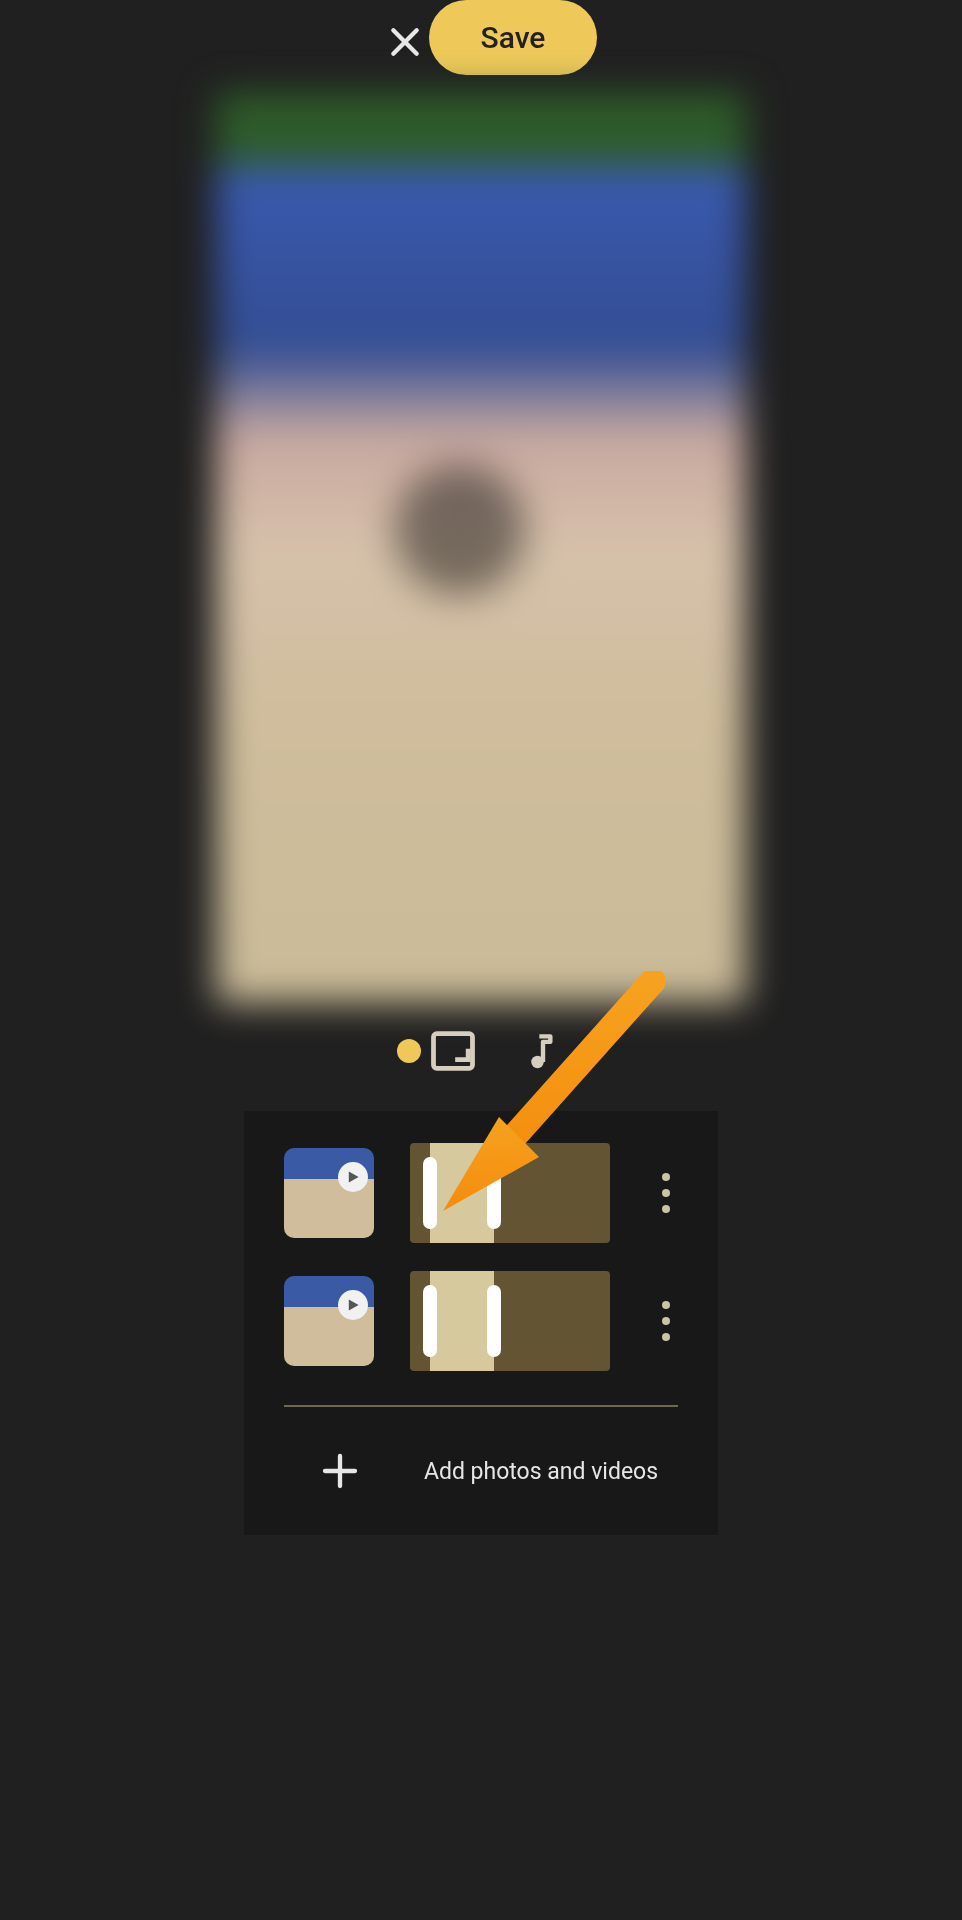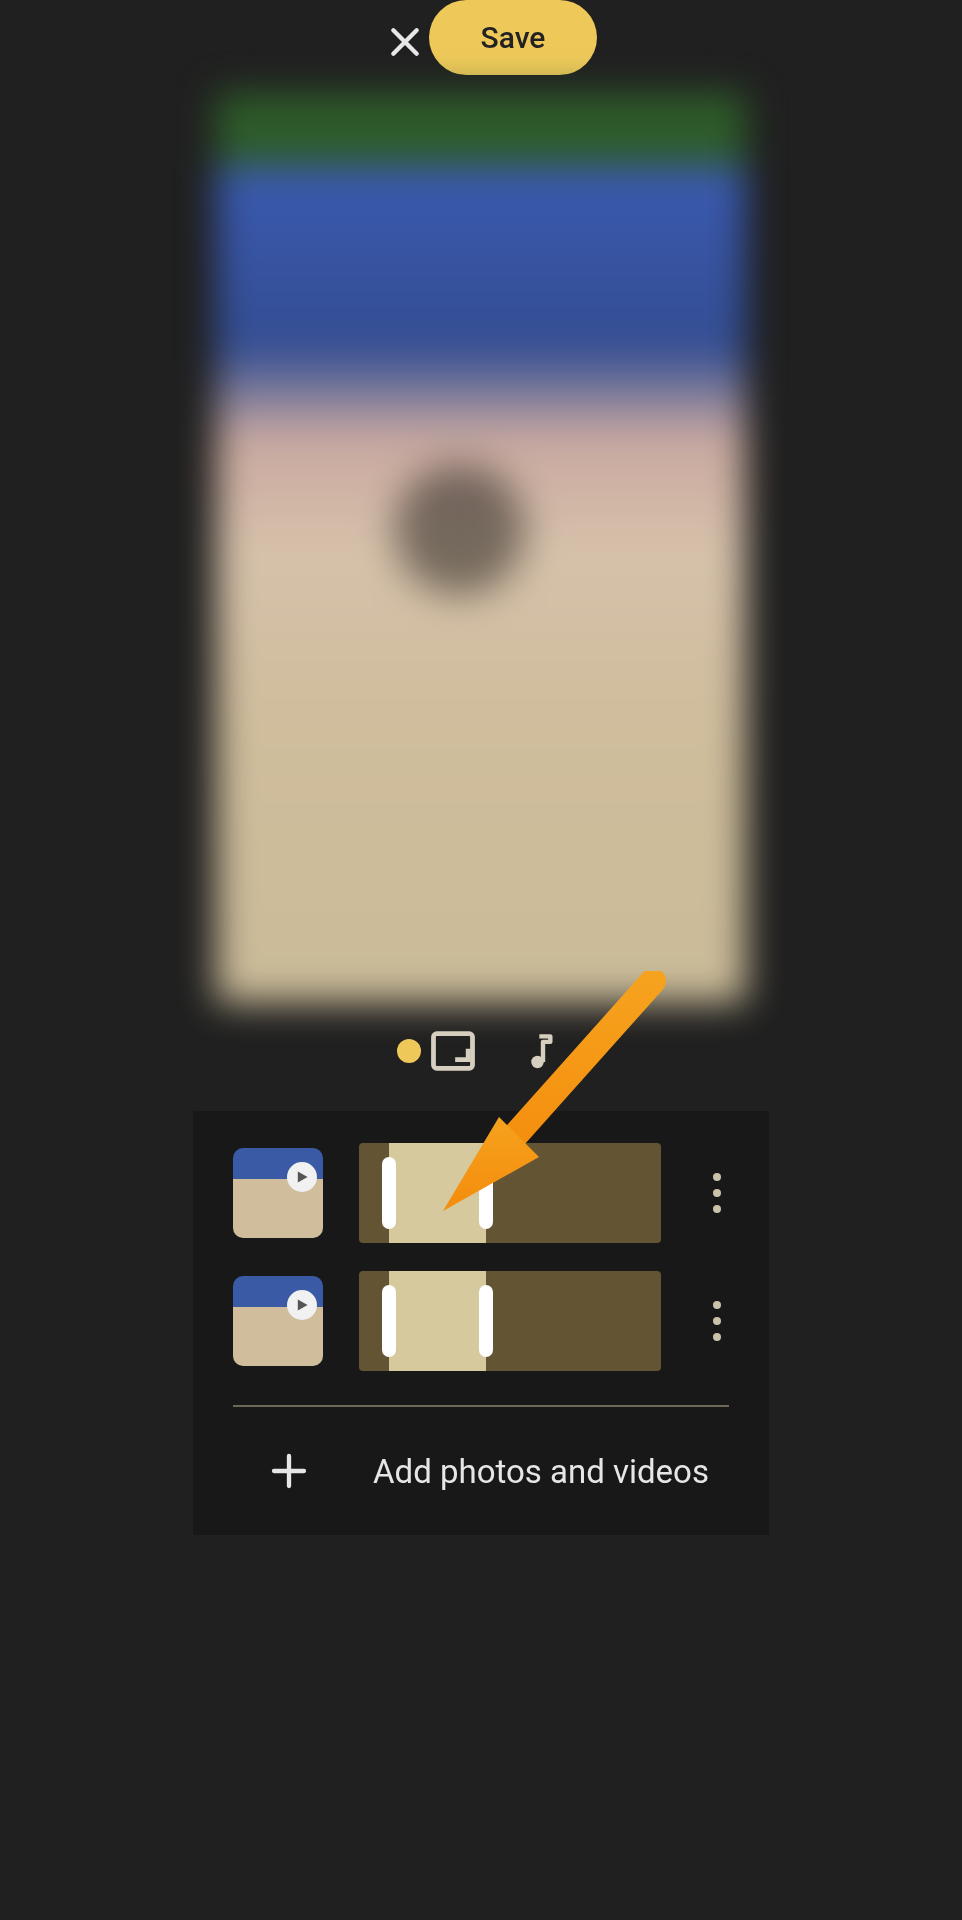--- a/index.html
+++ b/index.html
@@ -161,21 +161,21 @@
       gap: 60px;
       padding: 40px 60px;
     }
     .plus-btn {
       width: 48px; height: 48px;
       display: flex; align-items: center; justify-content: center;
       cursor: pointer;
       margin-left: 12px;
     }
     .add-label {
-      font-size: 33px;
+      font-size: 23px;
       color: #e6e6e6;
     }
 
     
     .arrow {
       position: absolute;
       left: 443px;
       top: 971px;
       width: 240px;
       height: 240px;

